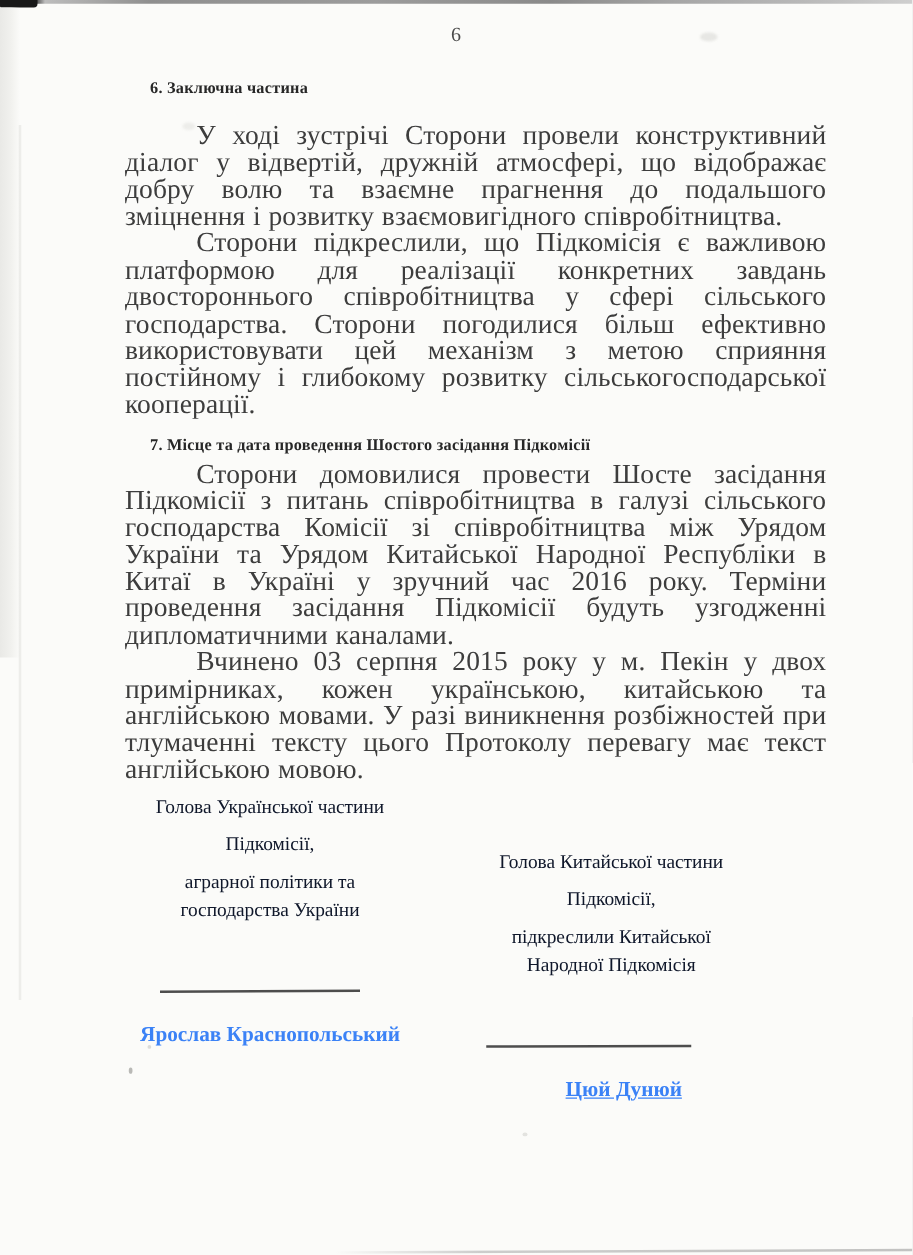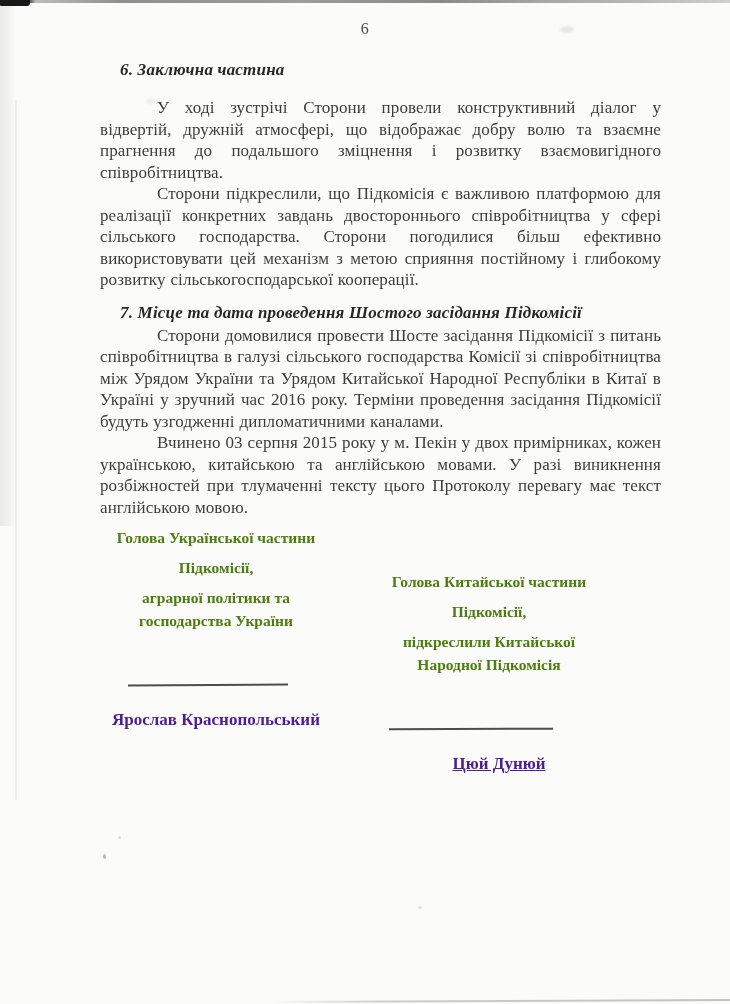--- a/index.html
+++ b/index.html
@@ -29,38 +29,38 @@
   .speck{position:absolute;border-radius:50%;}
   .speck-a{top:854px;left:103px;width:3px;height:5px;background:#b9b9b6;}
   .speck-b{top:26px;left:560px;width:14px;height:7px;background:#e7e7e4;filter:blur(1px);}
   .speck-c{top:98px;left:146px;width:10px;height:6px;background:#ededea;filter:blur(1px);}
   .speck-d{top:906px;left:418px;width:4px;height:3px;background:#e3e3e0;}
   .speck-e{top:836px;left:118px;width:3px;height:3px;background:#dcdcd9;}
   
   .pagenum{position:absolute;top:20px;left:0;width:100%;text-align:center;
     font-size:16px;color:#4a4a4a;letter-spacing:.5px;}
   .content{position:absolute;top:58px;left:100px;width:561px;}
-  .heading{font-size:17px;font-weight:700;color:var(--heading-ink);
-    letter-spacing:.2px;padding-left:20px;line-height:24px;font-style:italic;}
+  .heading{font-size:13px;font-weight:700;color:var(--heading-ink);
+    letter-spacing:.2px;padding-left:20px;line-height:24px;}
   .heading--s6{margin-bottom:15px;}
   .heading--s7{margin-top:10px;}
-  .para{font-size:17px;line-height:21.5px;text-align:justify;
+  .para{font-size:22px;line-height:21.5px;text-align:justify;
     text-indent:57px;letter-spacing:.1px;word-spacing:.5px;}
   
   .sigs{display:flex;justify-content:space-between;margin-top:8px;}
   .sig{text-align:center;}
   .sig--left{width:232px;}
   .sig--right{width:252px;margin-right:46px;margin-top:44px;}
-  .sig-role-line{font-size:15.5px;font-weight:700;color:#4d7c0f;
+  .sig-role-line{font-size:15.5px;font-weight:400;color:#0f172a;
     line-height:23px;white-space:nowrap;}
   .sig-role-line--spaced{line-height:24px;margin-bottom:6px;}
   .sig-rule{height:0;border-top:2px solid var(--rule);margin:52px auto 0;}
   .sig--left .sig-rule{width:160px;transform:translateX(-8px) rotate(-.35deg);}
   .sig--right .sig-rule{width:164px;transform:translateX(-18px) rotate(-.2deg);}
-  .sig-name{margin-top:24px;font-size:17px;font-weight:700;color:#4c1d95;white-space:nowrap;}
+  .sig-name{margin-top:24px;font-size:17px;font-weight:700;color:#3b82f6;white-space:nowrap;}
   .sig--right .sig-name{transform:translateX(10px);text-decoration:underline;}
 </style>
 </head>
 <body>
 
 <div class="page">
 
   <div class="scan-top"></div>
   <div class="scan-corner"></div>
   <div class="scan-left"></div>

